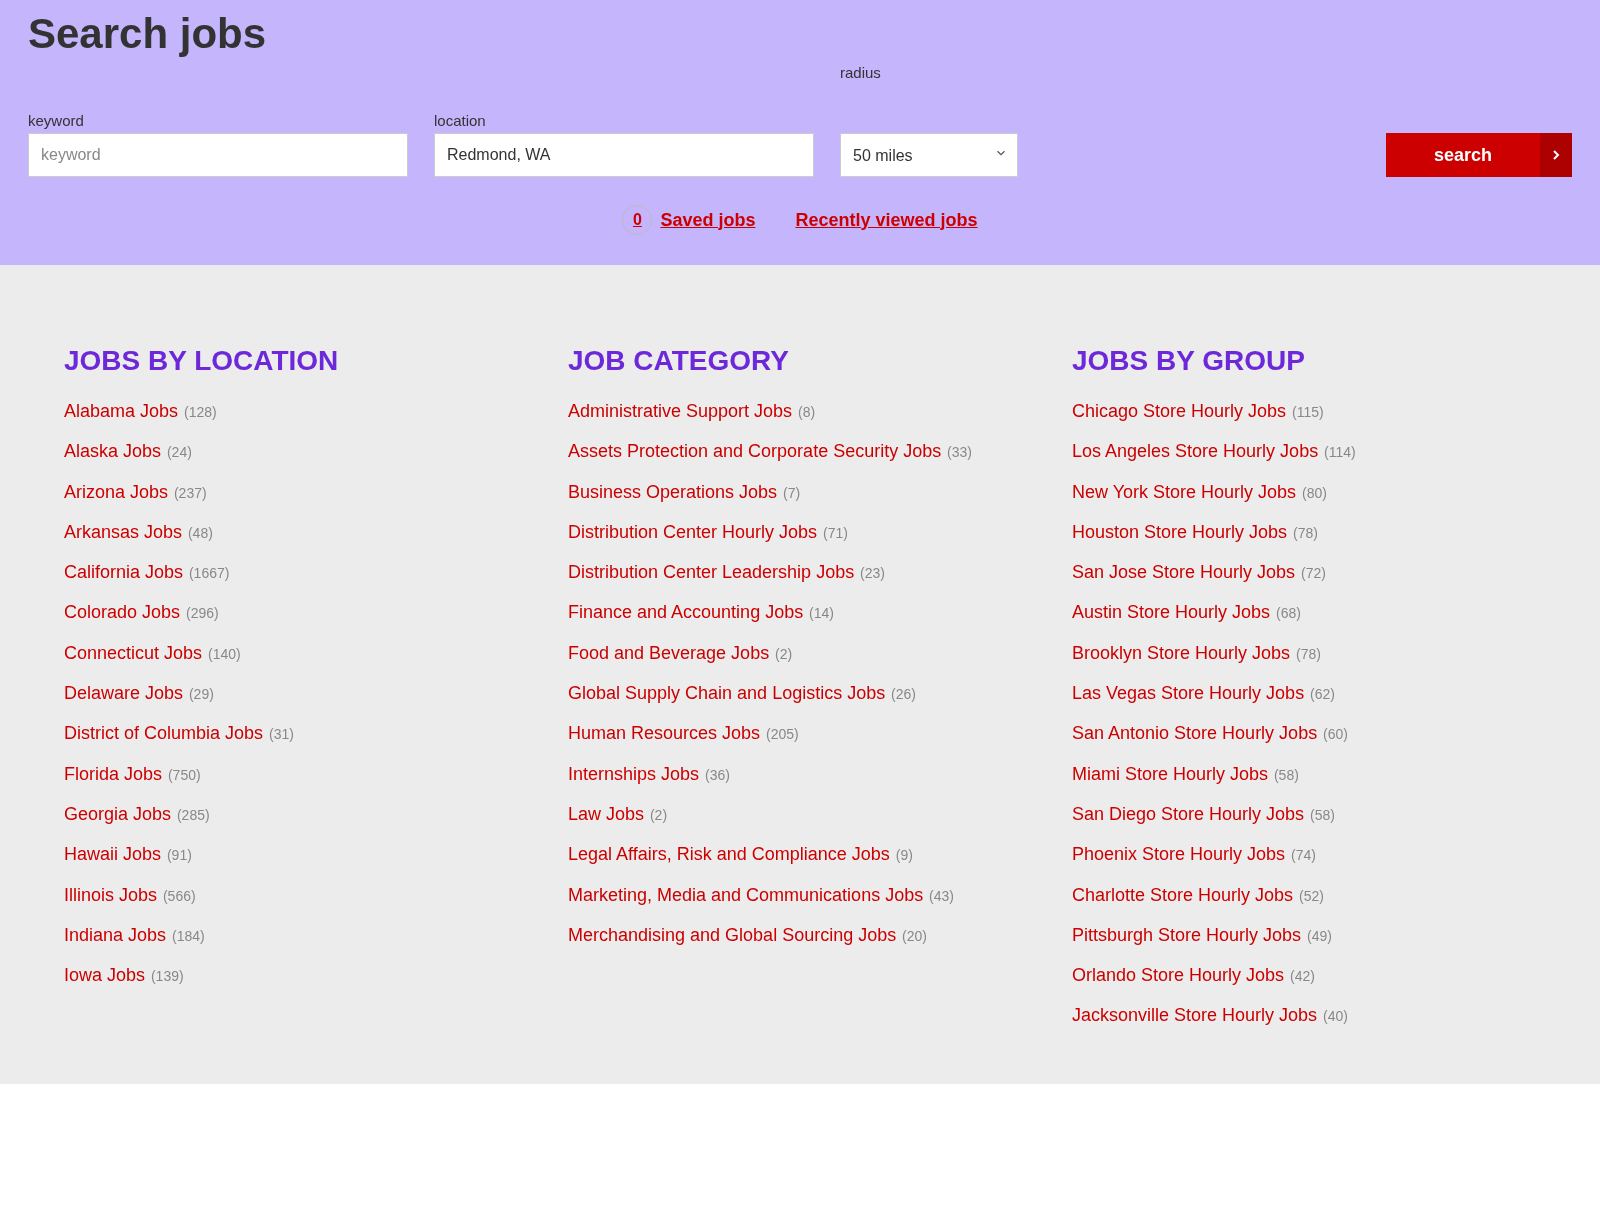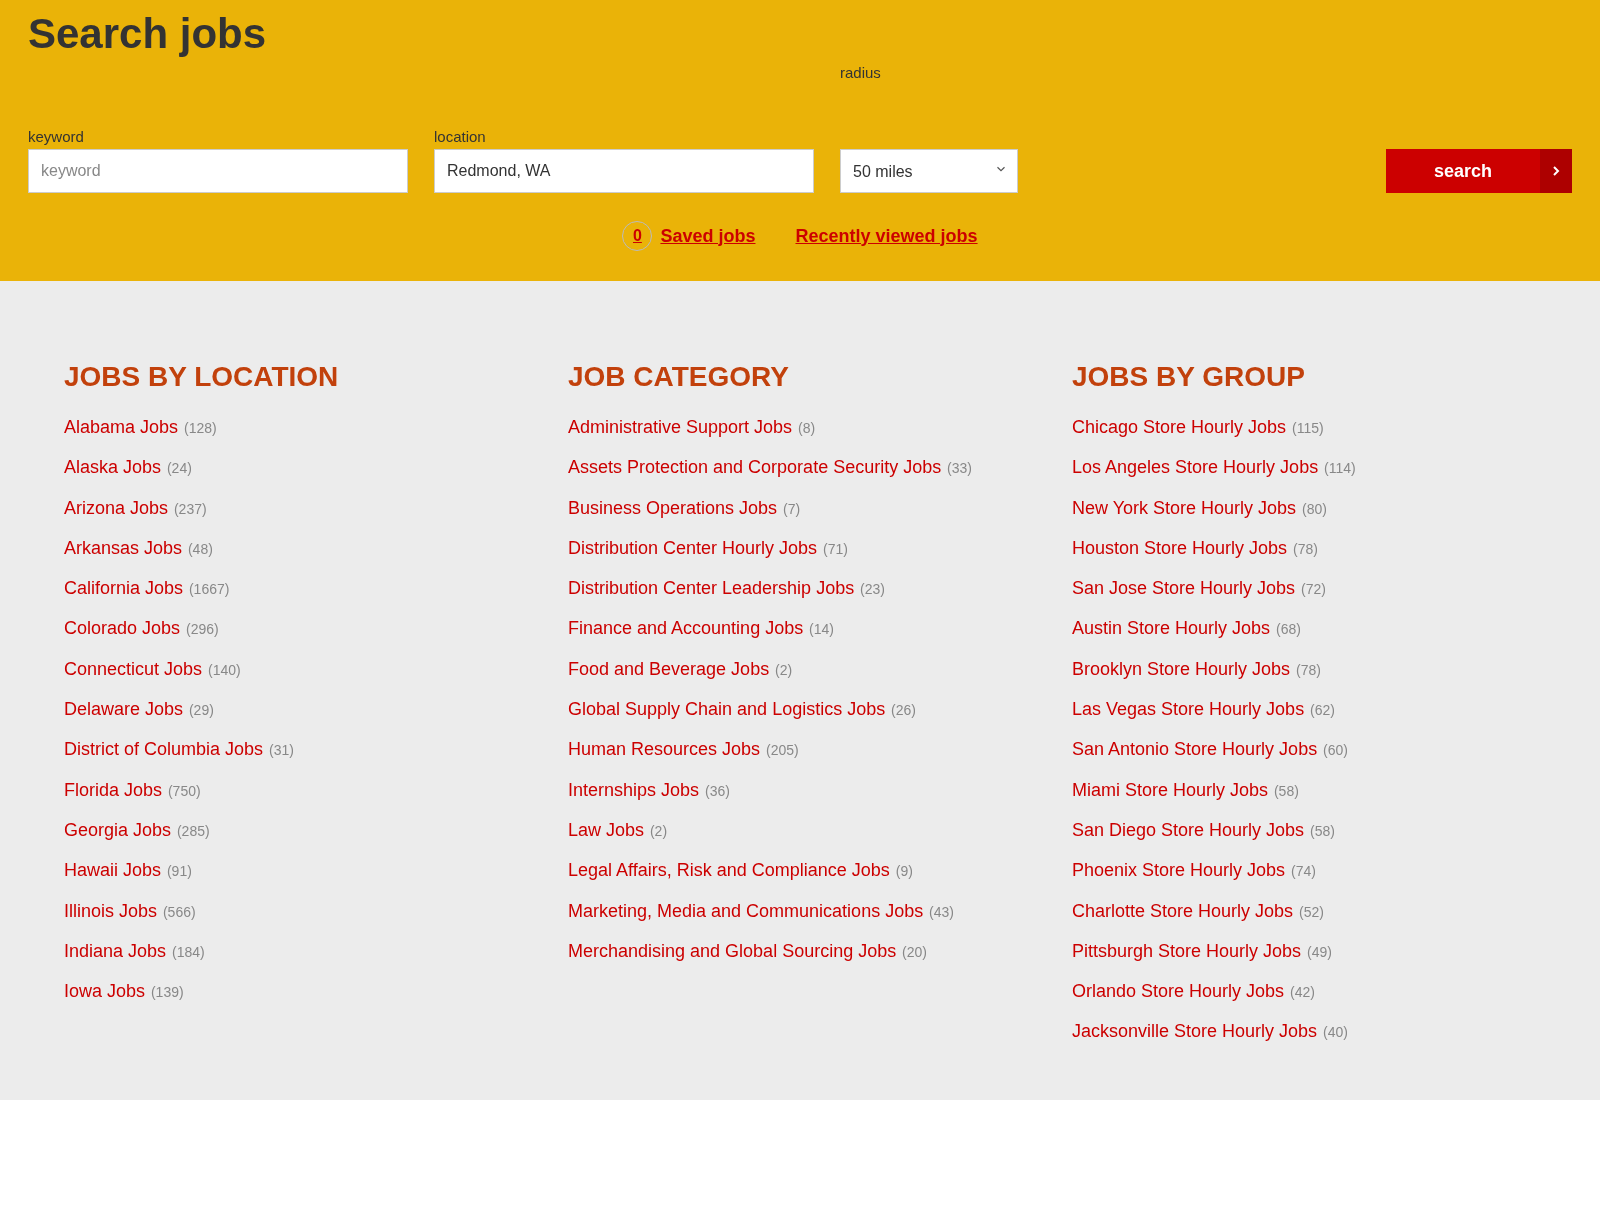--- a/index.html
+++ b/index.html
@@ -1,40 +1,40 @@
 <!DOCTYPE html>
 <html><head>
 <meta charset="utf-8">
 <style>
 * { margin: 0; padding: 0; box-sizing: border-box; }
 body { font-family: -apple-system, BlinkMacSystemFont, "Segoe UI", Helvetica, Arial, sans-serif; background: #fff; color: #333; }
-.top-section { padding: 10px 28px 30px; background: #eab308; }
+.top-section { padding: 10px 28px 30px; background: #c4b5fd; }
 .page-title { font-size: 42px; font-weight: 700; color: #333; margin-bottom: 6px; }
 .search-row { display: flex; gap: 26px; align-items: flex-end; }
 .field-group { display: flex; flex-direction: column; }
 .field-group label { font-size: 15px; color: #333; margin-bottom: 4px; }
 .text-input { height: 44px; border: 1px solid #ccc; padding: 0 12px; font-size: 16px; color: #333; background: #fff; }
 .text-input::placeholder { color: #888; }
 .kw { width: 380px; }
 .loc { width: 380px; }
 .rad { width: 178px; gap: 48px; }
-.select-wrap { position: relative; margin-top: 16px; }
+.select-wrap { position: relative; }
 .select-input { width: 100%; height: 44px; border: 1px solid #ccc; padding: 0 30px 0 12px; font-size: 16px; color: #333; background: #fff; appearance: none; -webkit-appearance: none; }
 .select-caret { position: absolute; right: 10px; top: 50%; transform: translateY(-50%); pointer-events: none; color: #555; }
 .search-btn { display: flex; align-items: center; height: 44px; background: #c00; color: #fff; font-size: 18px; font-weight: 600; border: none; cursor: pointer; margin-left: auto; }
 .search-btn-text { flex: 1; text-align: center; padding: 0 48px; }
 .search-btn-arrow { width: 32px; height: 44px; background: rgba(0,0,0,0.15); display: flex; align-items: center; justify-content: center; }
 .quick-links { display: flex; justify-content: center; gap: 40px; margin-top: 28px; align-items: center; }
 .saved-jobs { display: inline-flex; align-items: center; gap: 8px; font-size: 18px; font-weight: 700; color: #c00; text-decoration: underline; cursor: pointer; }
 .saved-count { display: inline-flex; align-items: center; justify-content: center; width: 30px; height: 30px; border: 1px solid #bbb; border-radius: 50%; font-size: 16px; font-weight: 700; text-decoration: none; }
 .recent-link { font-size: 18px; font-weight: 700; color: #c00; text-decoration: underline; cursor: pointer; }
 .lists-section { background: #ececec; padding: 80px 64px 40px; }
 .lists-grid { display: flex; gap: 40px; }
 .list-col { flex: 1; min-width: 0; }
-.list-heading { font-size: 28px; font-weight: 800; color: #c2410c; margin-bottom: 22px; }
+.list-heading { font-size: 28px; font-weight: 800; color: #6d28d9; margin-bottom: 22px; }
 .job-item { font-size: 18px; color: #c00; margin-bottom: 16px; line-height: 1.35; cursor: pointer; }
 .job-item .count { font-size: 14px; color: #888; margin-left: 2px; }
 </style>
 </head>
 <body>
 
 <div class="top-section">
   <h1 class="page-title">Search jobs</h1>
 
   <div class="search-row">

